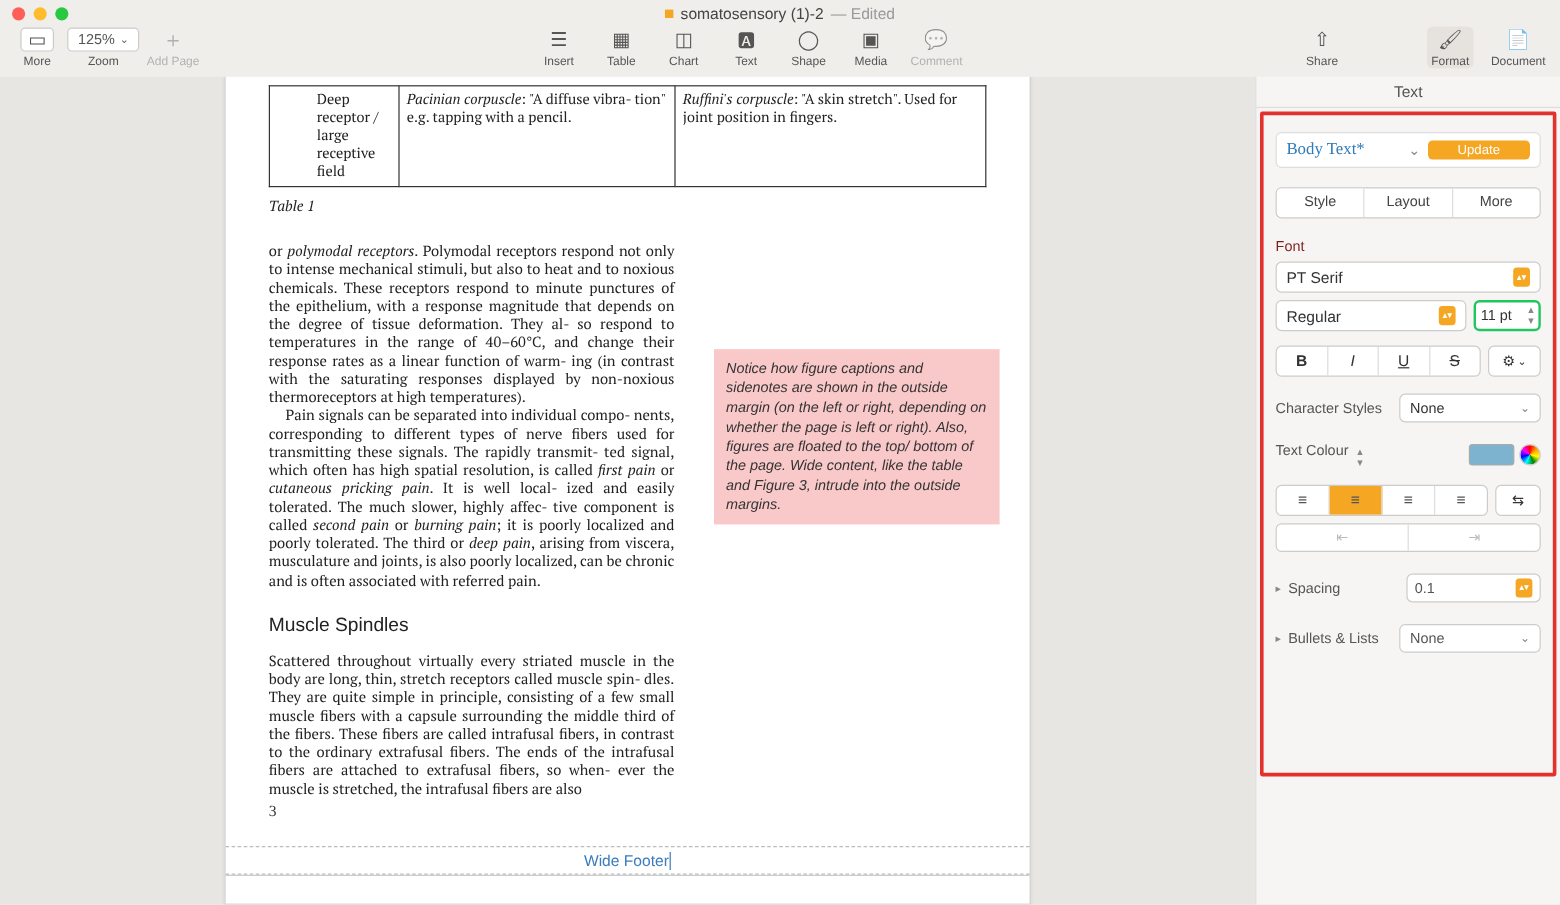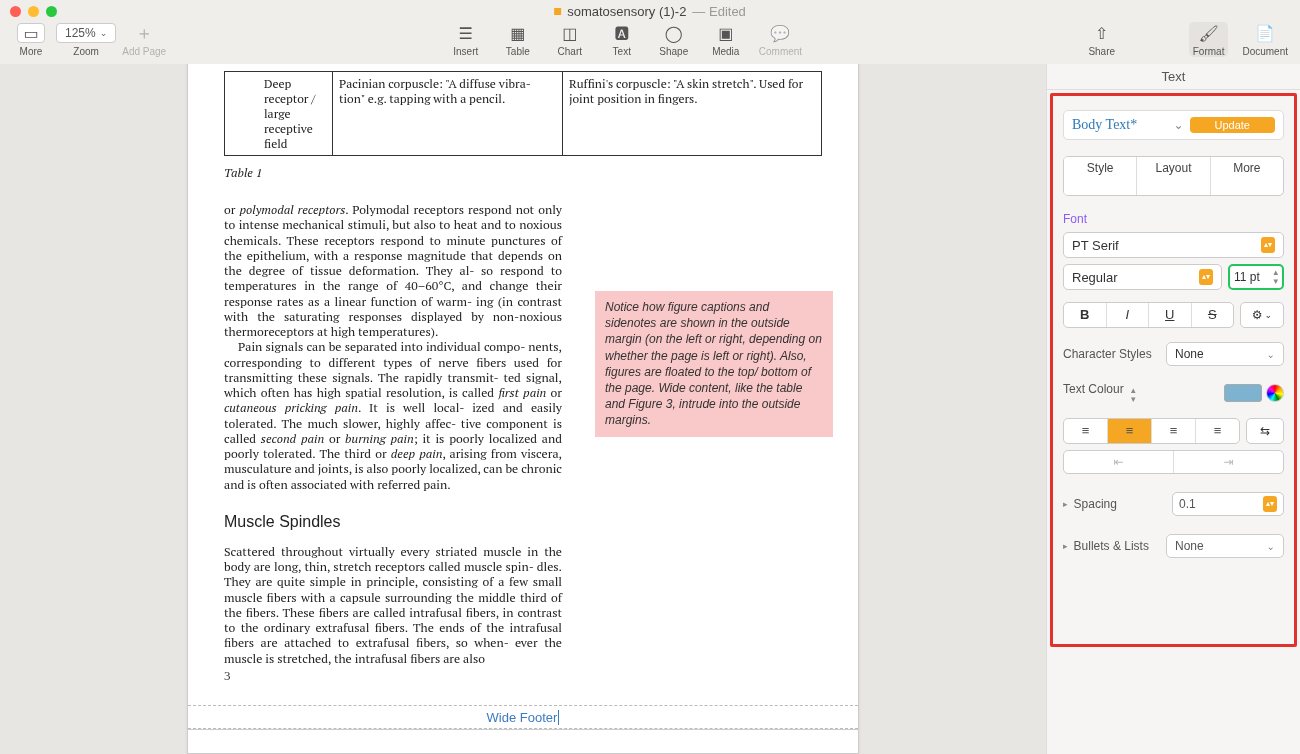--- a/index.html
+++ b/index.html
@@ -31,21 +31,21 @@
   .tb-right { display:flex; gap:14px; }
   
   
   .main { display: flex; height: calc(754px - 64px); }
   .canvas { flex: 1; background: #e8e6e3; display: flex; justify-content: center; overflow: hidden; position: relative;}
   .page { width: 672px; background: #fff; border: 1px solid #ccc; margin-top: -2px; position: relative; box-shadow: 0 1px 3px rgba(0,0,0,.08);}
   
   .page-content { padding: 0 36px 0 36px; font-family: 'PT Serif', Georgia, serif; font-size: 12.2px; color: #222; }
   .doc-table { border: 1px solid #333; border-collapse: collapse; width: 100%; margin-top: 8px; }
   .doc-table td { border: 1px solid #333; padding: 4px 6px; vertical-align: top; font-size: 12px; line-height: 1.25; }
-  .doc-table .em { }
+  .doc-table .em { font-style: italic; }
   .tcap { font-style: italic; margin-top: 8px; }
   .bodytext { text-align: justify; margin-top: 22px; line-height: 1.25; width: 338px; }
   .bodytext p { margin-bottom: 0; text-indent: 14px; }
   .bodytext p:first-child { text-indent:0; }
   .bodytext .i { font-style: italic; }
   .h2 { font-size: 16px; font-weight: 400; margin-top: 20px; font-family: -apple-system, sans-serif; }
   .sidenote { position: absolute; left: 407px; top: 228px; width: 238px; background: #f9c8c9; padding: 8px 10px; font-size: 12px; font-style: italic; font-family: -apple-system, sans-serif; line-height: 1.35; }
   .pagenum { position:absolute; left:36px; top:605px; font-family: Georgia, serif; font-size:13px;}
   .footer { position:absolute; left:0; right:0; top:642px; height:24px;}
   .footer-dash { border-top:1px dashed #bbb; border-bottom:1px dashed #bbb; height:100%; display:flex; align-items:center; justify-content:center; color:#3b7bbf; font-size:13px; font-family:-apple-system,sans-serif;}
@@ -53,25 +53,25 @@
   .page-end { position:absolute; left:0; right:0; top:666px; border-top:1px solid #ccc;}
   
   
   .inspector { width: 254px; background: #f7f5f3; border-left: 1px solid #ddd; display:flex; flex-direction:column; }
   .insp-tabs { height: 26px; display:flex; align-items:center; justify-content:center; border-bottom:1px solid #ddd; font-size:13px; color:#555;}
   .insp-body { padding: 8px 10px; border: 3px solid #e2322d; border-top-width:3px; margin:3px; flex:0 0 auto; height: 554px; border-radius:2px; background:#f7f5f3; overflow:hidden;}
   .style-row { display:flex; align-items:center; justify-content:space-between; background:#fff; border:1px solid #ddd; border-radius:5px; padding:6px 8px; margin-top:6px;}
   .style-row .sname { color:#2f7ab8; font-size:14px; font-family: Georgia, serif;}
   .style-row .upd { background:#f5a623; color:#fff; border-radius:4px; padding:2px 25px; font-size:11px;}
   .style-row .chev { color:#888; font-size:12px; margin: 0 6px;}
-  .seg3 { display:flex; border:1px solid #ccc; border-radius:5px; overflow:hidden; margin-top:16px; background:#fff; height:40px;}
+  .seg3 { display:flex; border:1px solid #ccc; border-radius:5px; overflow:hidden; margin-top:16px; background:#fff; height:26px;}
   .seg3 > div { flex:1; text-align:center; font-size:12px; color:#444; line-height:22px; cursor:pointer; border-right:1px solid #ddd;}
   .seg3 > div:last-child { border-right:none;}
   .seg3 > div.active { background:#fff; font-weight:500;}
-  .lbl { font-size:12px; color:#8b5cf6; margin-top:16px; display:block;}
+  .lbl { font-size:12px; color:#7f1d1d; margin-top:16px; display:block;}
   .sel { width:100%; background:#fff; border:1px solid #ccc; border-radius:5px; height:26px; padding:0 8px; display:flex; align-items:center; justify-content:space-between; font-size:13px; margin-top:6px;}
   .sel .arrw { background:#f5a623; color:#fff; border-radius:3px; width:14px; height:16px; font-size:8px; display:flex; flex-direction:column; align-items:center; justify-content:center; line-height:1;}
   .row2 { display:flex; gap:6px; margin-top:6px;}
   .row2 .sel { margin-top:0; }
   .szinp { width:56px; background:#fff; border:2px solid #22c55e; border-radius:5px; height:26px; display:flex; align-items:center; padding:0 4px; font-size:12px;}
   .szinp .arrw2 { margin-left:auto; color:#888; font-size:9px; display:flex; flex-direction:column; line-height:1;}
   .seg4 { display:flex; border:1px solid #ccc; border-radius:5px; overflow:hidden; margin-top:6px; background:#fff; height:26px;}
   .seg4 > div { flex:1; text-align:center; line-height:24px; font-size:13px; border-right:1px solid #ddd; cursor:pointer;}
   .seg4 > div:last-child{border:none;}
   .gear { width:44px; border:1px solid #ccc; border-radius:5px; height:26px; margin-top:6px; background:#fff; display:flex; align-items:center; justify-content:center; font-size:12px; gap:2px;}

